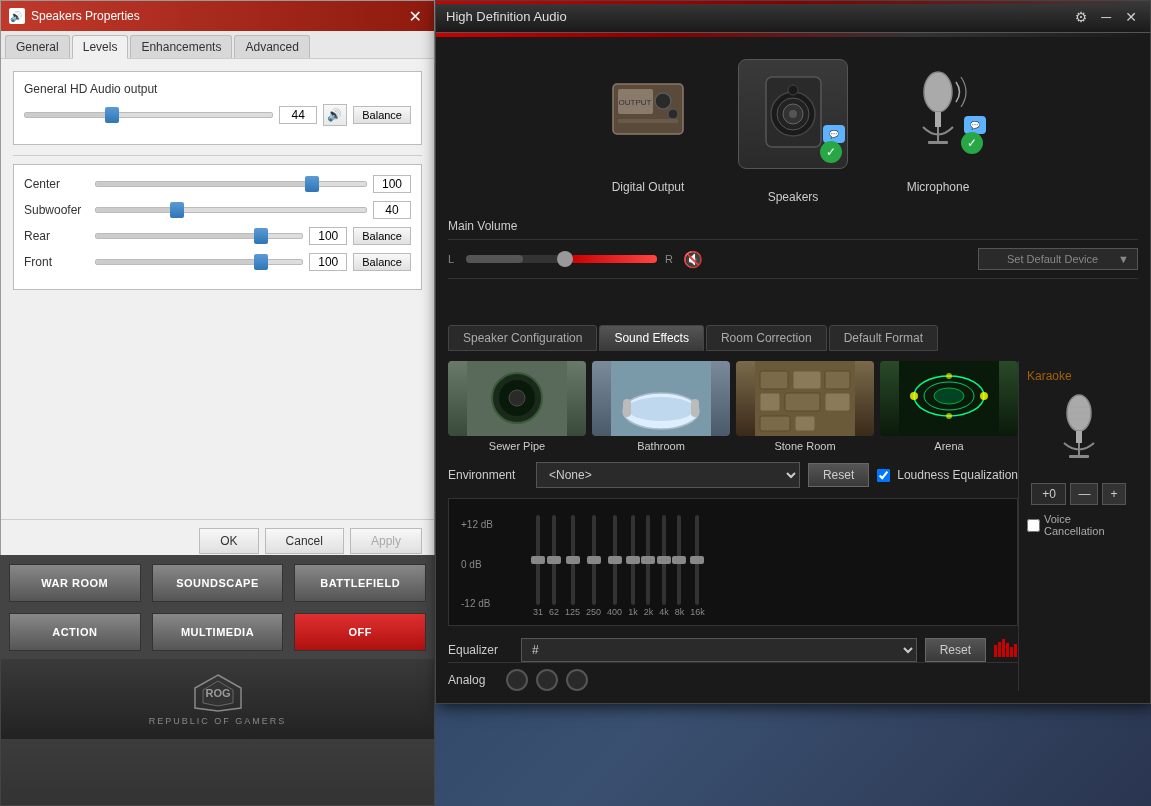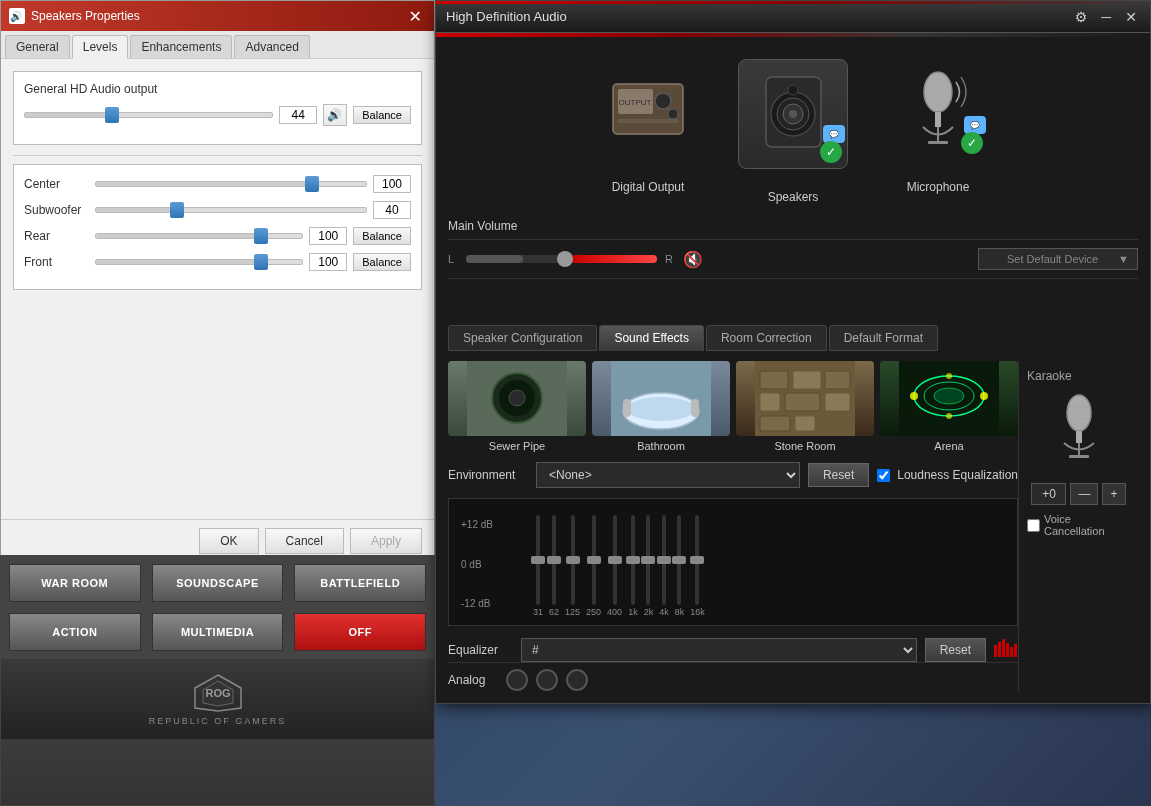--- a/index.html
+++ b/index.html
@@ -692,21 +692,21 @@
       background: #1a1a1a;
       border-left: 1px solid #333;
       padding: 8px;
       display: flex;
       flex-direction: column;
       align-items: center;
       gap: 8px;
     }
 
     .karaoke-label {
-      color: #a3a3a3;
+      color: #a16207;
       font-size: 12px;
       align-self: flex-start;
     }
 
     .mic-graphic {
       width: 60px;
       height: 80px;
       display: flex;
       align-items: center;
       justify-content: center;

